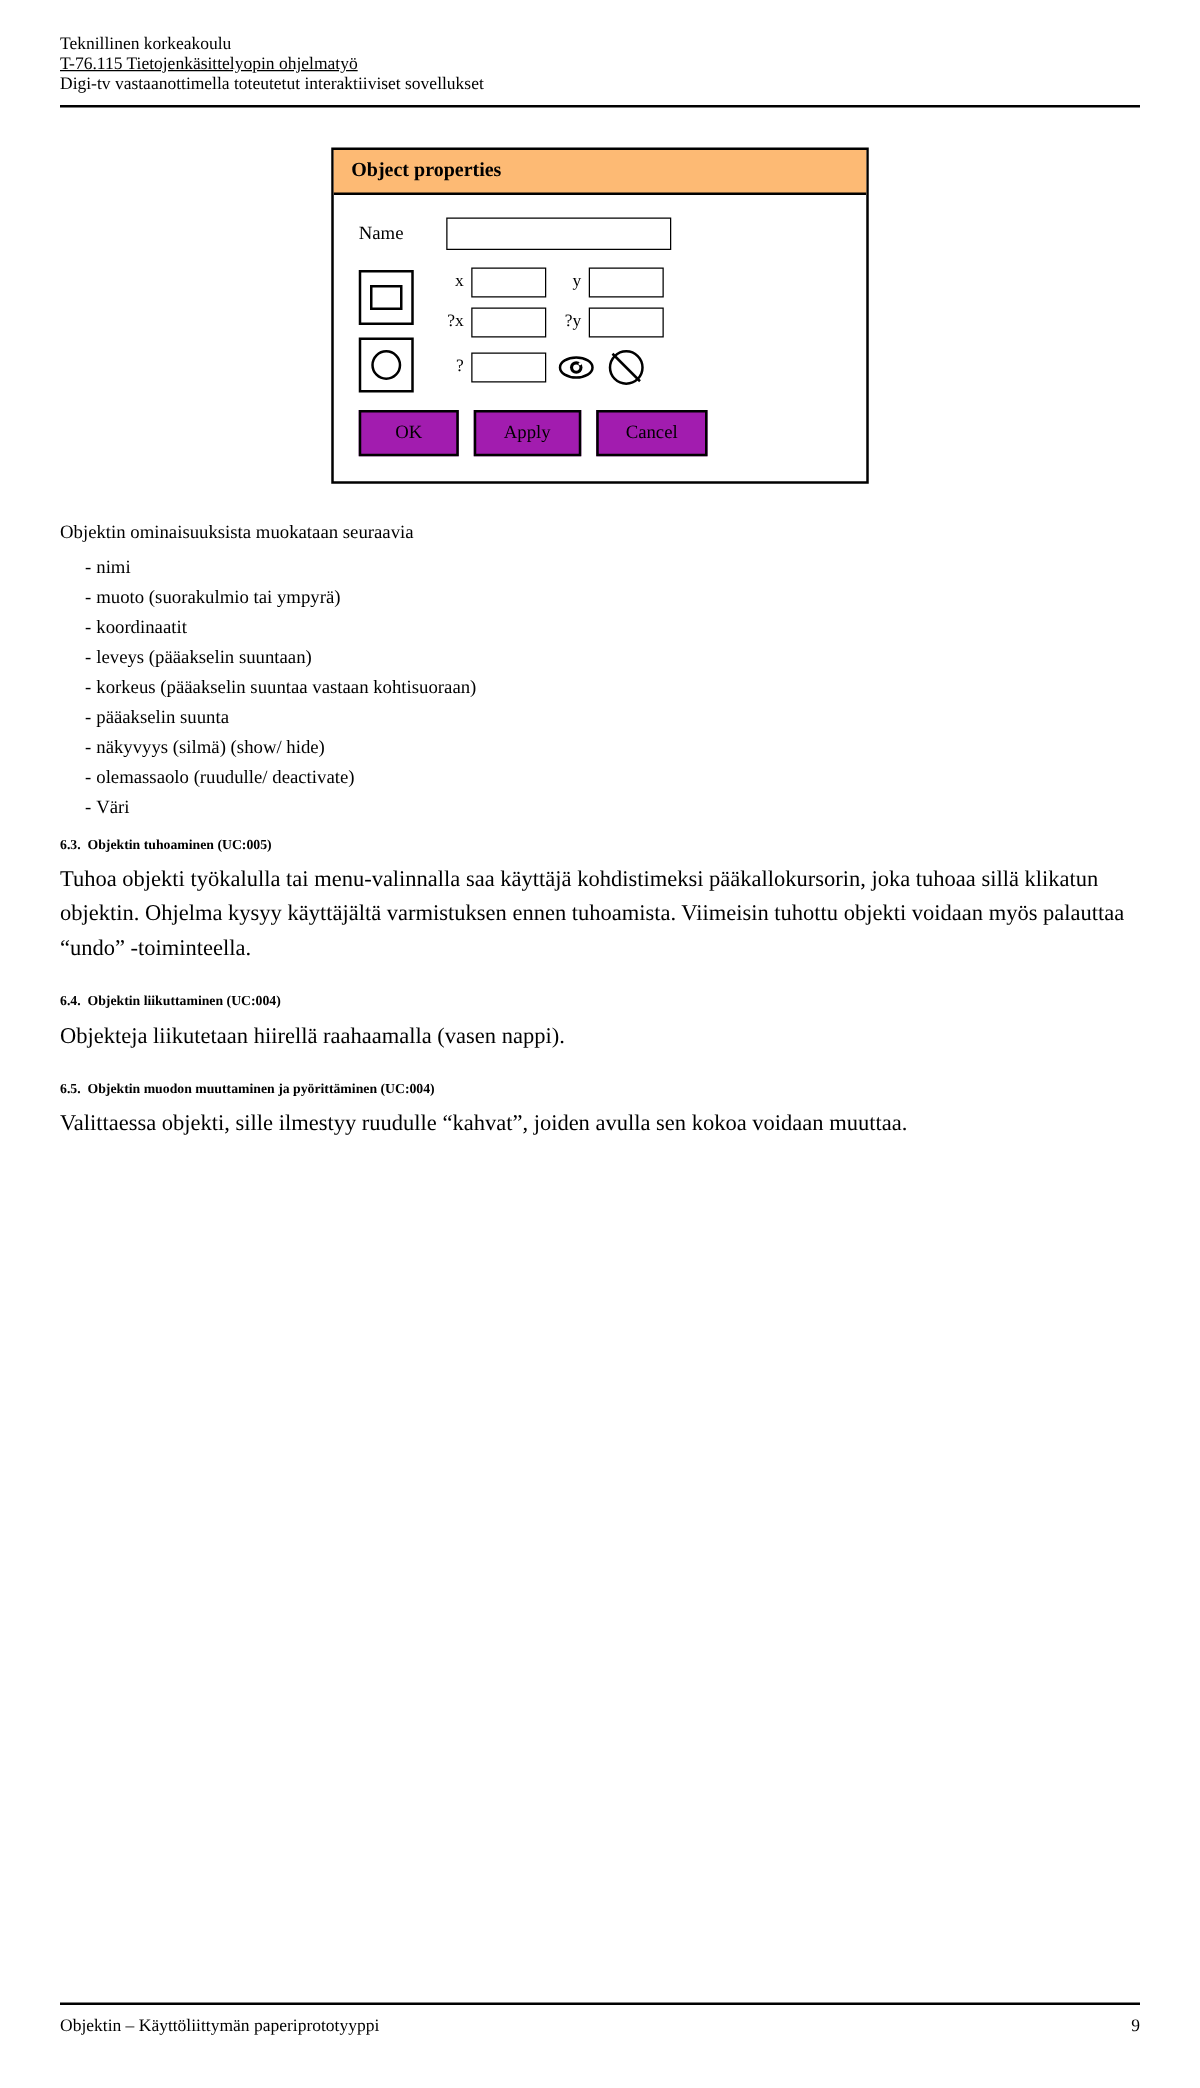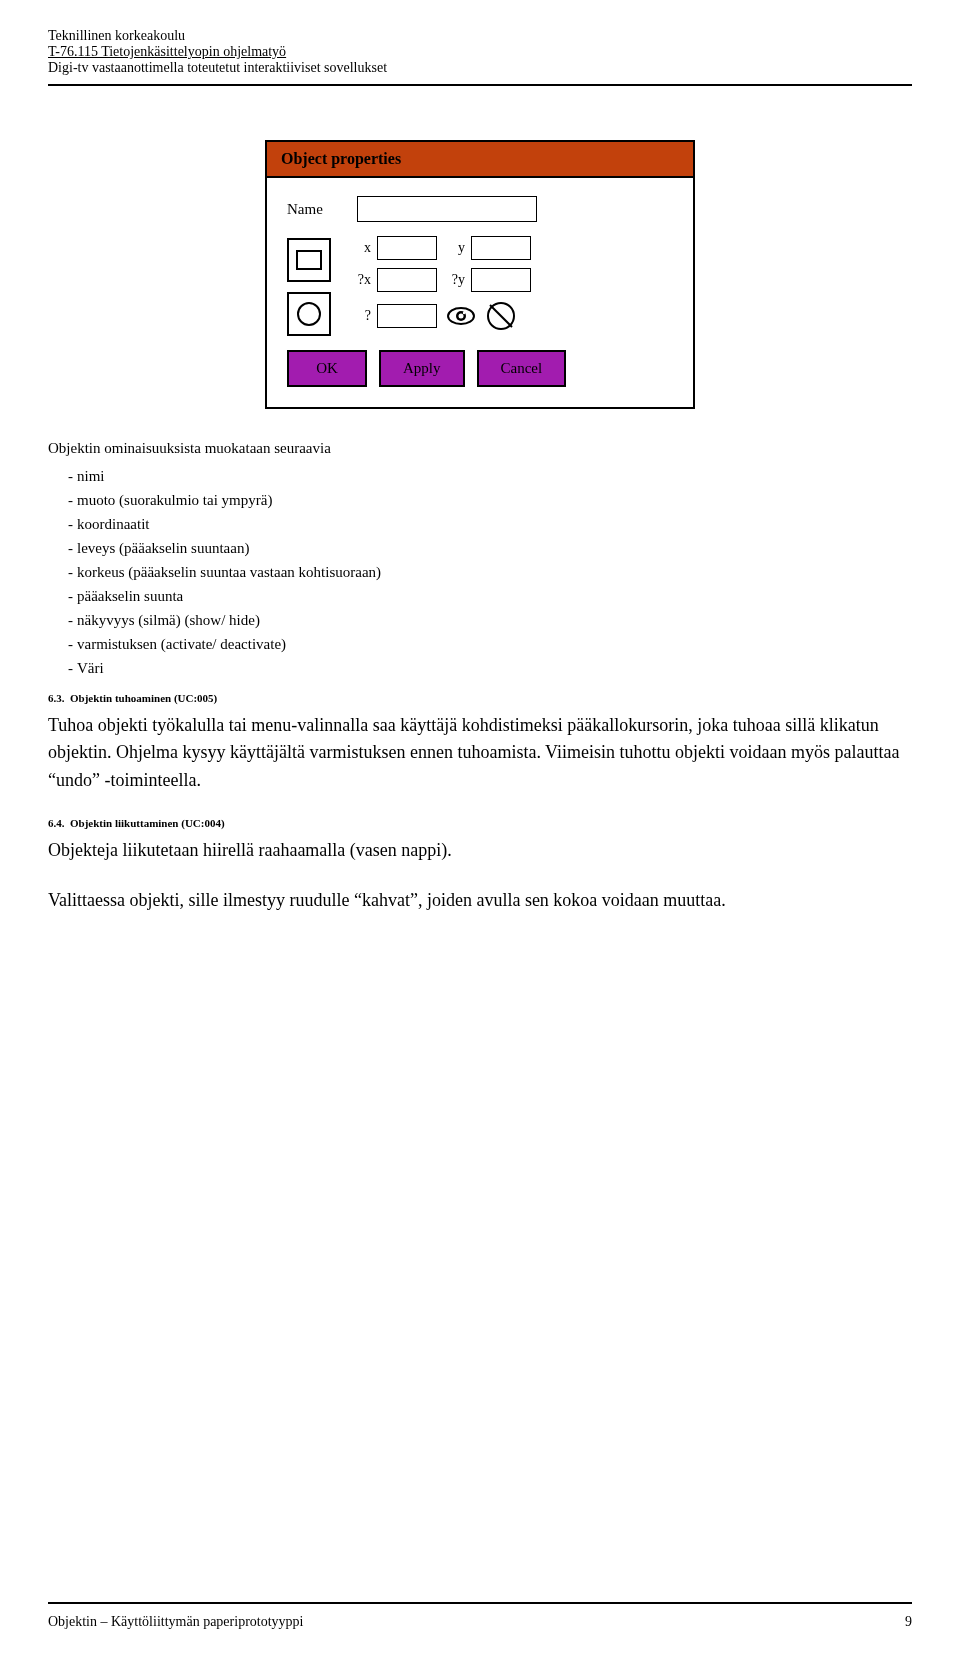--- a/index.html
+++ b/index.html
@@ -17,21 +17,21 @@
       min-height: 1670px;
       padding: 28px 48px 40px 48px;
       display: flex;
       flex-direction: column;
     }
 
     
     .header {
       border-bottom: 2px solid #000;
       padding-bottom: 8px;
-      margin-bottom: 54px;
+      margin-bottom: 32px;
     }
     .header-line1 {
       font-size: 14px;
       font-weight: normal;
     }
     .header-line2 {
       font-size: 14px;
       font-weight: normal;
       text-decoration: underline;
     }
@@ -45,21 +45,21 @@
       border: 2px solid #000;
       width: 430px;
       margin: 0 auto 28px auto;
       padding: 0;
     }
     .dialog-title-bar {
       border-bottom: 2px solid #000;
       padding: 8px 14px;
       font-size: 16px;
       font-weight: bold;
-      background: #c2410c;
+      background: #fdba74;
     }
     .dialog-content {
       padding: 18px 20px 20px 20px;
     }
 
     
     .dialog-row {
       display: flex;
       align-items: center;
       margin-bottom: 14px;
@@ -319,21 +319,21 @@
       <div class="list-item-line">
           <span>-</span>
           <span>pääakselin suunta</span>
         </div>
       <div class="list-item-line">
           <span>-</span>
           <span>näkyvyys (silmä) (show/ hide)</span>
         </div>
       <div class="list-item-line">
           <span>-</span>
-          <span>varmistuksen (activate/ deactivate)</span>
+          <span>olemassaolo (ruudulle/ deactivate)</span>
         </div>
       <div class="list-item-line">
           <span>-</span>
           <span>Väri</span>
         </div>
     </div>
   </div>
 
   <div class="section">
     <div class="section-heading">
@@ -345,20 +345,24 @@
 
   <div class="section">
     <div class="section-heading">
       <span class="section-number">6.4.&nbsp;</span>
       <span>Objektin liikuttaminen (UC:004)</span>
     </div>
     <div class="section-body">Objekteja liikutetaan hiirellä raahaamalla (vasen nappi).</div>
   </div>
 
   <div class="section">
+    <div class="section-heading">
+      <span class="section-number">6.5.&nbsp;</span>
+      <span>Objektin muodon muuttaminen ja pyörittäminen (UC:004)</span>
+    </div>
     <div class="section-body">Valittaessa objekti, sille ilmestyy ruudulle “kahvat”, joiden avulla sen kokoa voidaan muuttaa.</div>
   </div>
 
   <div class="footer">
     <span>Objektin – Käyttöliittymän paperiprototyyppi</span>
     <span>9</span>
   </div>
 
 </div>
 

